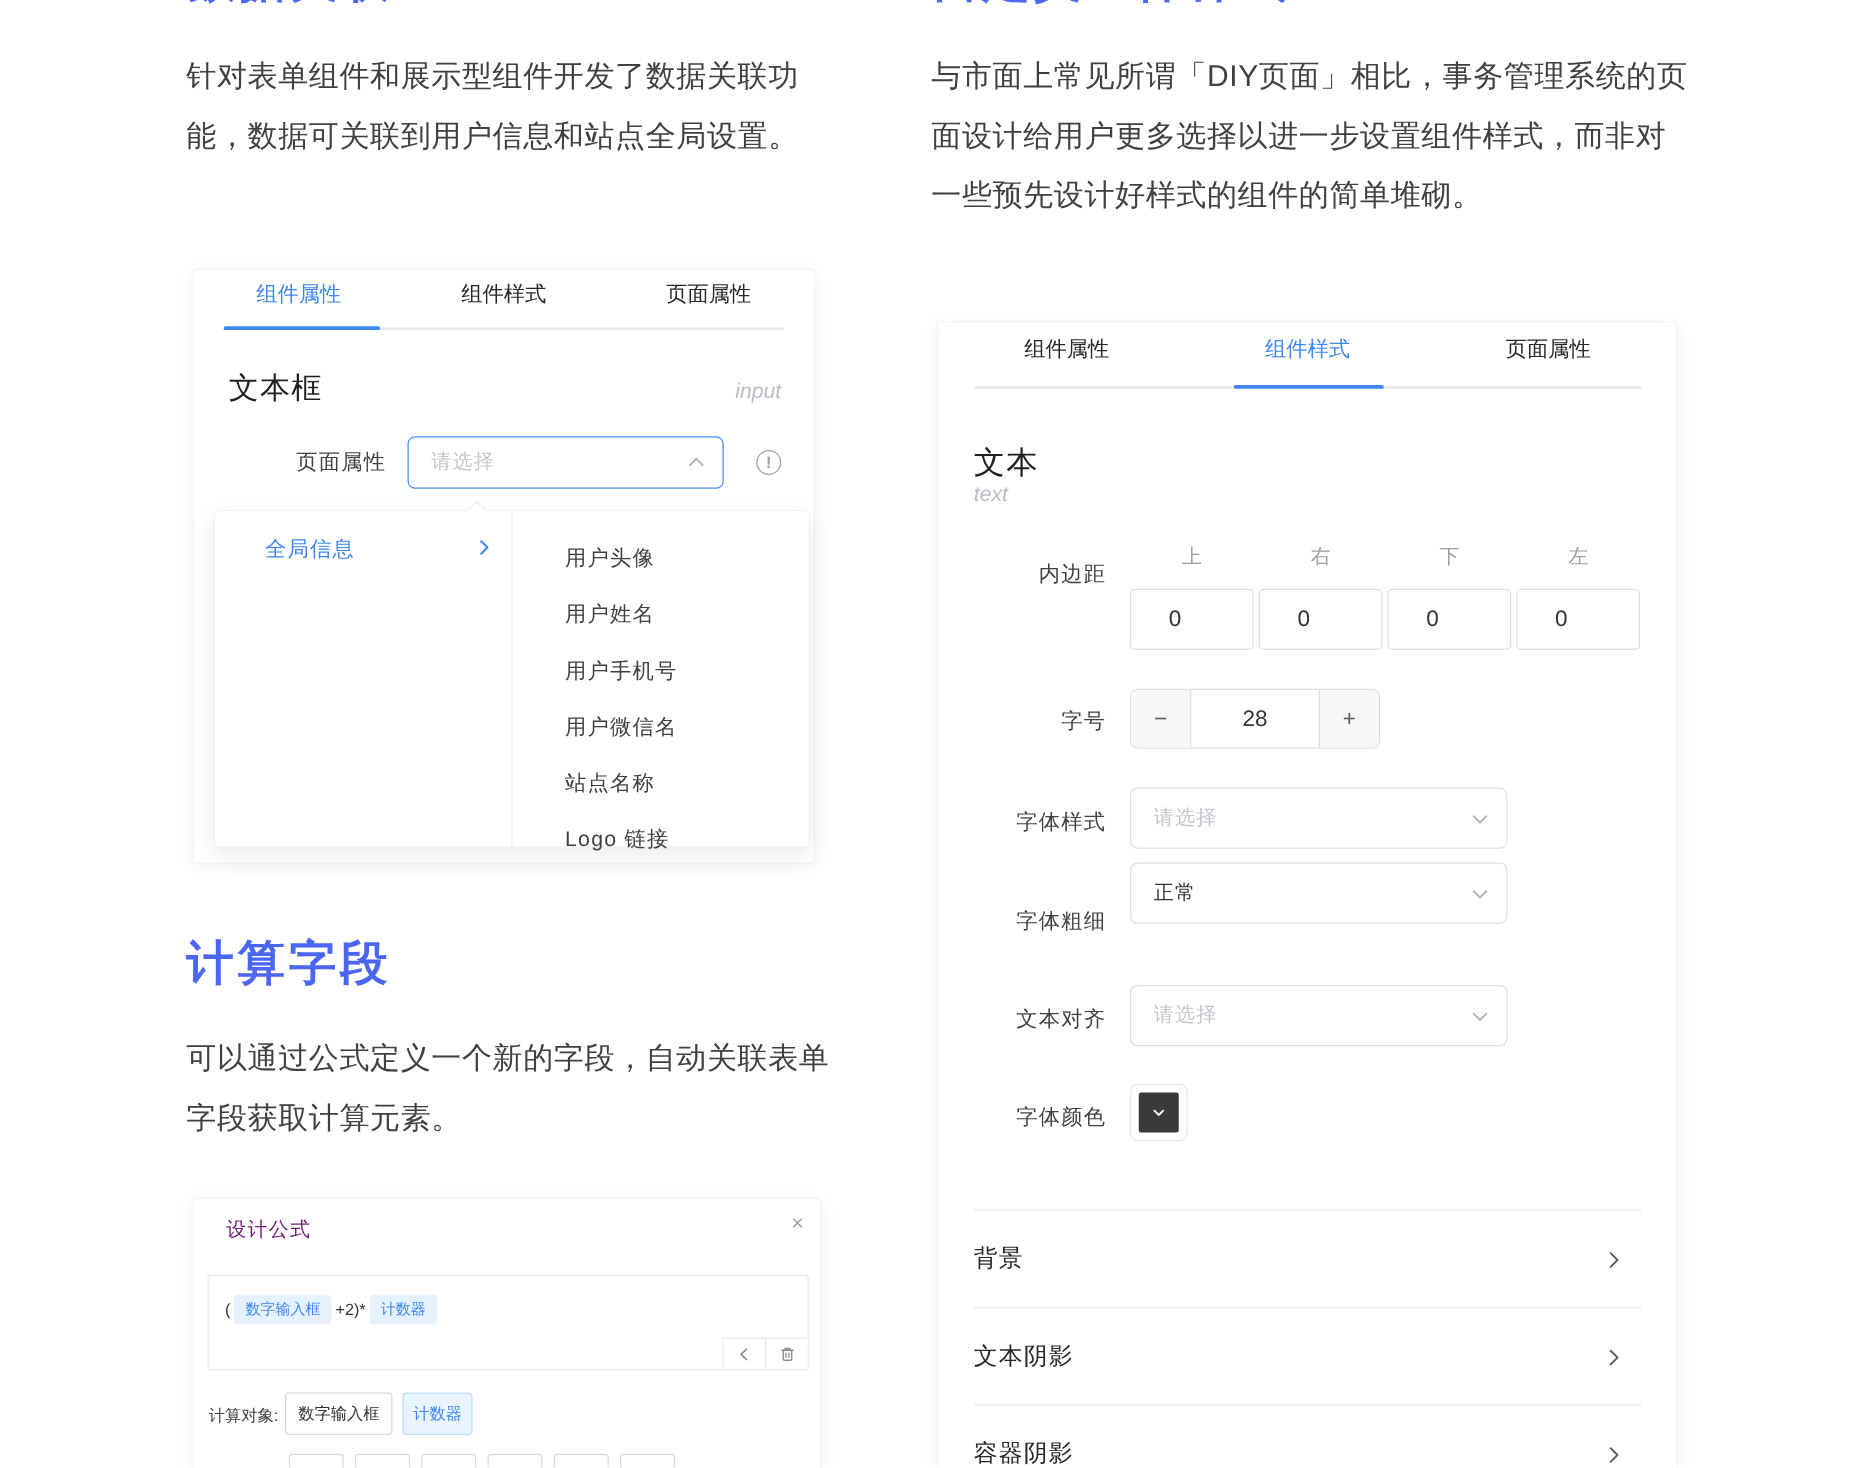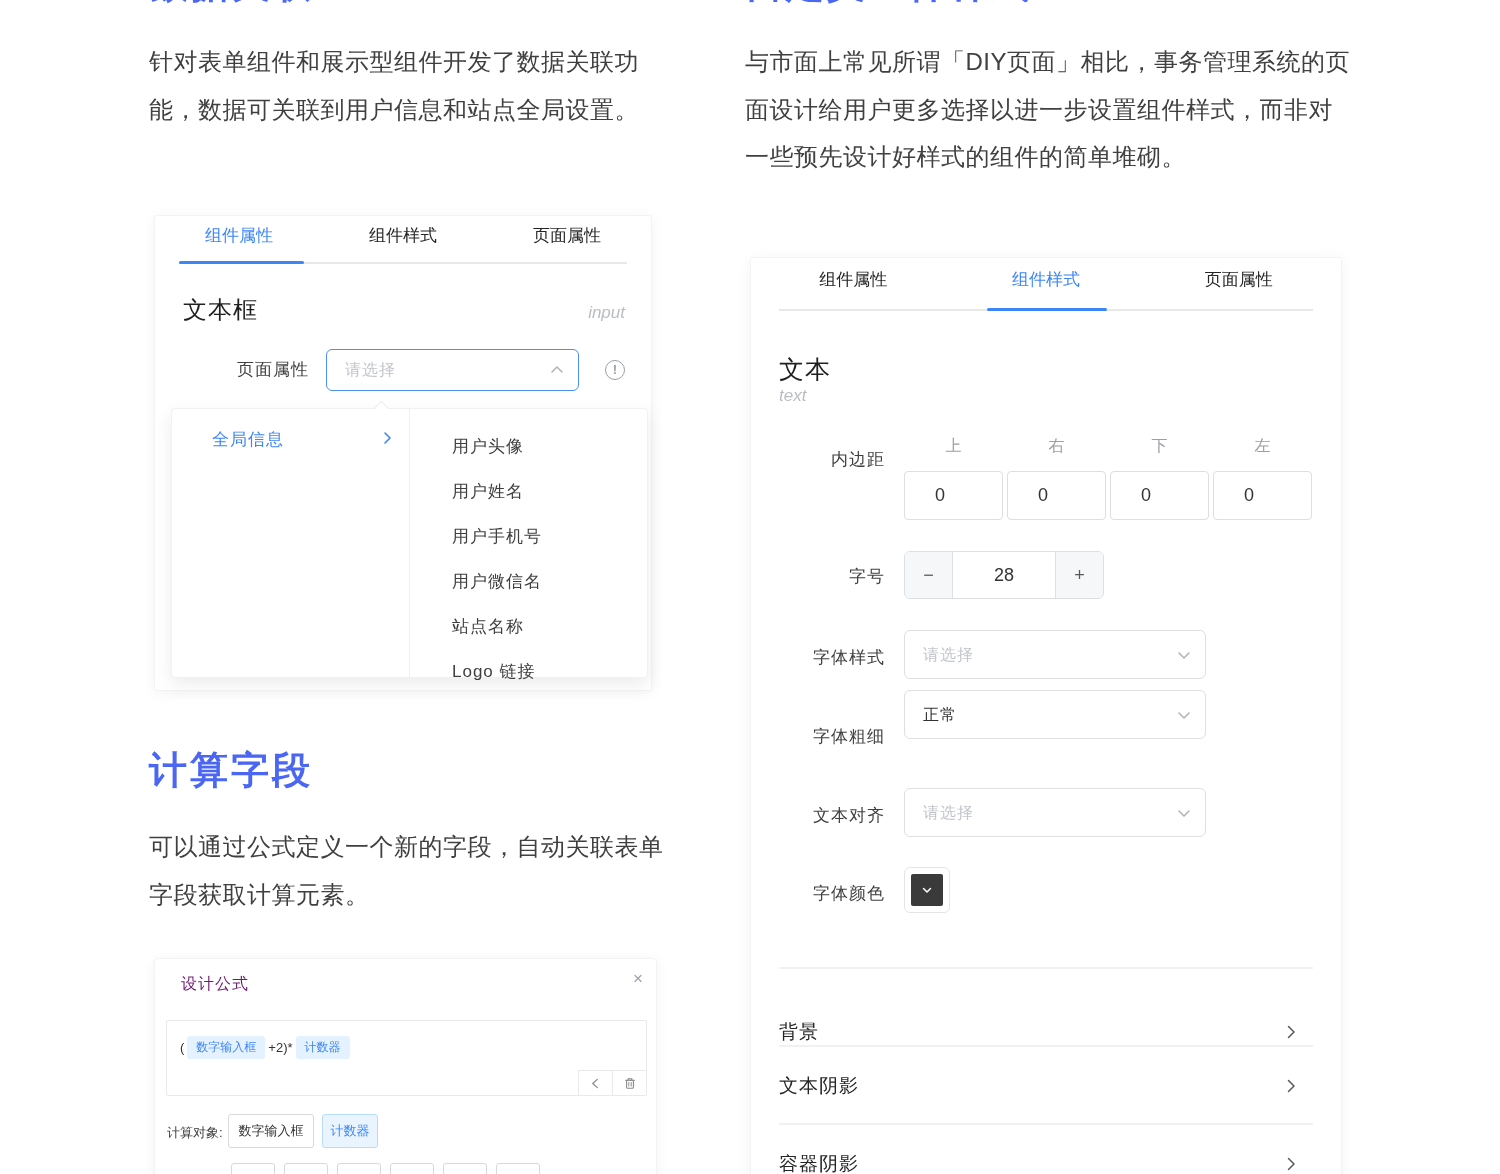--- a/index.html
+++ b/index.html
@@ -290,21 +290,21 @@
   <span class="r-label" style="top:624px;">字体颜色</span>
   <div class="swatch-wrap">
     <div class="swatch" style="background:#3a3a3a;">
       <svg viewBox="0 0 12 12" width="12" height="12">
           <polyline points="2.5,4.5 6,8 9.5,4.5" fill="none" stroke="#ffffff" stroke-width="1.5" stroke-linecap="round" stroke-linejoin="round"></polyline>
         </svg>
     </div>
   </div>
 
   <div class="acc-div" style="top:709px;"></div>
-  <div class="acc-row" style="top:711px;margin-top:24px;">
+  <div class="acc-row" style="top:711px;">
     <span class="acc-label">背景</span>
     <span class="acc-chev">
       <svg viewBox="0 0 16 16" width="16" height="16">
           <polyline points="5.5,2.5 11,8 5.5,13.5" fill="none" stroke="#595959" stroke-width="1.5" stroke-linecap="round" stroke-linejoin="round"></polyline>
         </svg>
     </span>
   </div>
   <div class="acc-div" style="top:787px;"></div>
   <div class="acc-row" style="top:789px;">
     <span class="acc-label">文本阴影</span>

